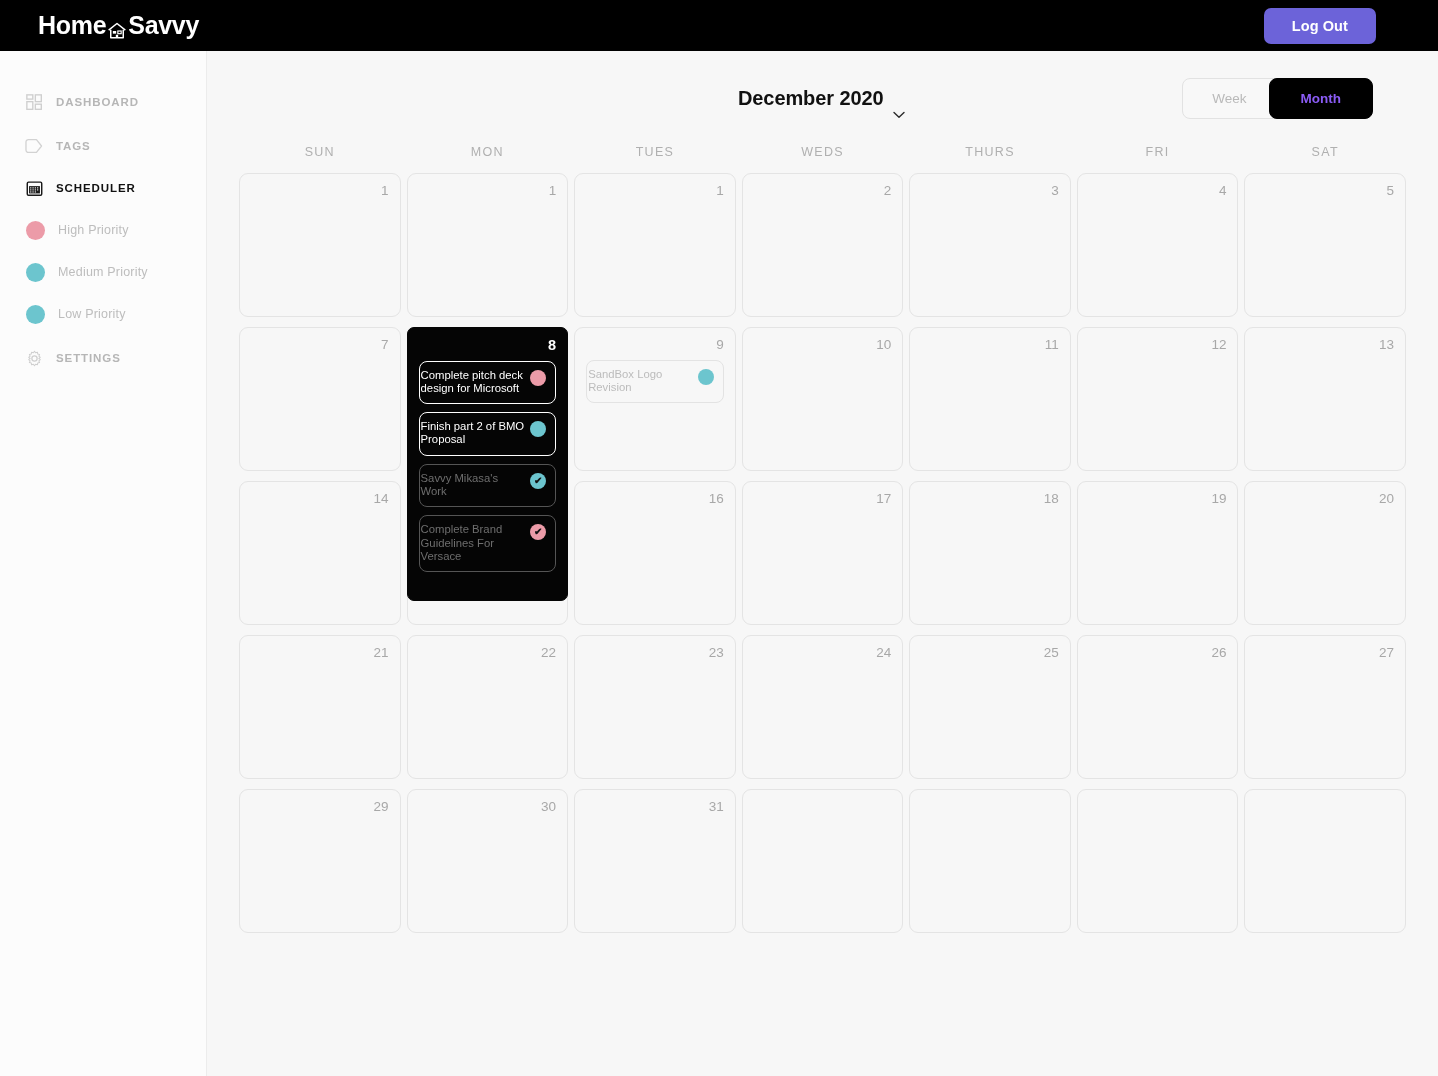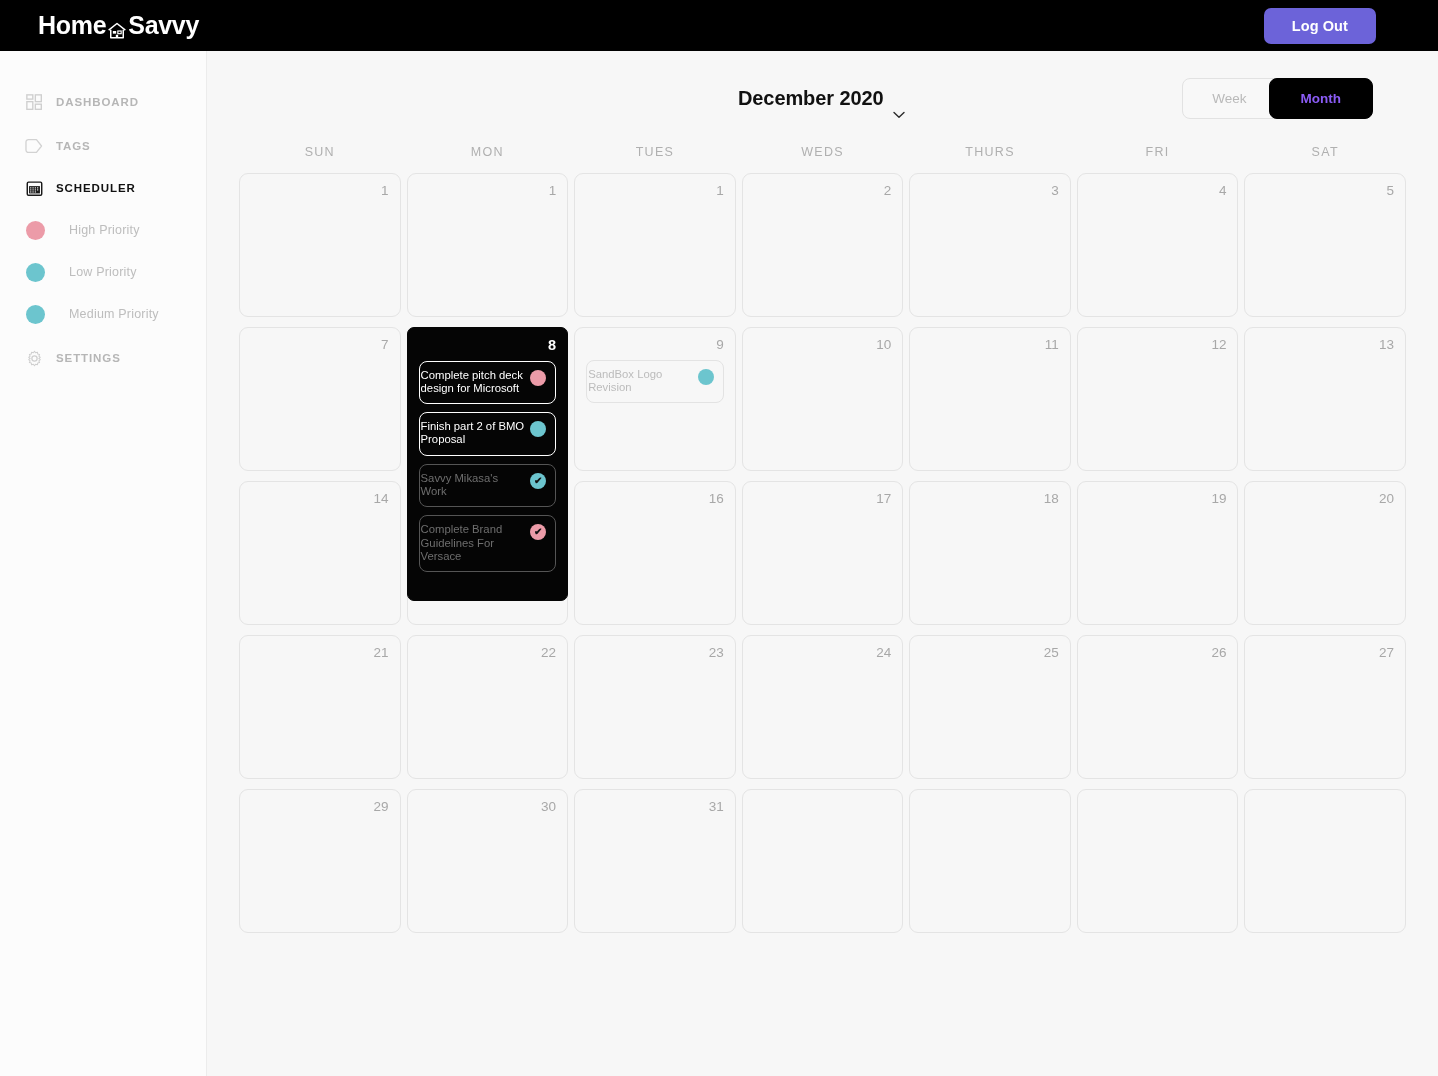--- a/index.html
+++ b/index.html
@@ -78,21 +78,20 @@
     color: #b6b6b6;
     text-transform: uppercase;
   }
   .nav-item.active .nav-label { color: #111; }
 
   .tag-item {
     display: flex; align-items: center;
     height: 42px;
     padding-left: 26px;
     cursor: pointer;
-    gap: 11px;
   }
   .tag-dot {
     width: 19px; height: 19px;
     border-radius: 50%;
     margin-right: 13px;
     flex: none;
   }
   .tag-label {
     font-size: 12.5px;
     color: #bdbdbd;
@@ -309,25 +308,25 @@
     </span>
     <span class="nav-label">SCHEDULER</span>
   </div>
 
   <div class="tag-item">
     <span class="tag-dot" style="background:#ec9ba8;"></span>
     <span class="tag-label">High Priority</span>
   </div>
   <div class="tag-item">
     <span class="tag-dot" style="background:#6cc5ce;"></span>
-    <span class="tag-label">Low Priority</span>
+    <span class="tag-label">Medium Priority</span>
   </div>
   <div class="tag-item">
     <span class="tag-dot" style="background:#6cc5ce;"></span>
-    <span class="tag-label">Medium Priority</span>
+    <span class="tag-label">Low Priority</span>
   </div>
 
   <div class="nav-item" style="margin-top:2px;">
     <span class="nav-icon">
       <svg viewBox="0 0 20 20" width="17" height="17" aria-hidden="true">
         <circle cx="10" cy="10" r="3.1" fill="none" stroke="#cfcfcf" stroke-width="1.5"></circle>
         <path d="M10 1.4 L11.3 3.2 L13.5 2.6 L13.8 4.8 L16 5.2 L15.1 7.2 L16.8 8.7 L15.1 10 L16.8 11.3 L15.1 12.8 L16 14.8 L13.8 15.2 L13.5 17.4 L11.3 16.8 L10 18.6 L8.7 16.8 L6.5 17.4 L6.2 15.2 L4 14.8 L4.9 12.8 L3.2 11.3 L4.9 10 L3.2 8.7 L4.9 7.2 L4 5.2 L6.2 4.8 L6.5 2.6 L8.7 3.2 Z" fill="none" stroke="#cfcfcf" stroke-width="1.2" stroke-linejoin="round"></path>
       </svg>
     </span>
     <span class="nav-label">SETTINGS</span>

